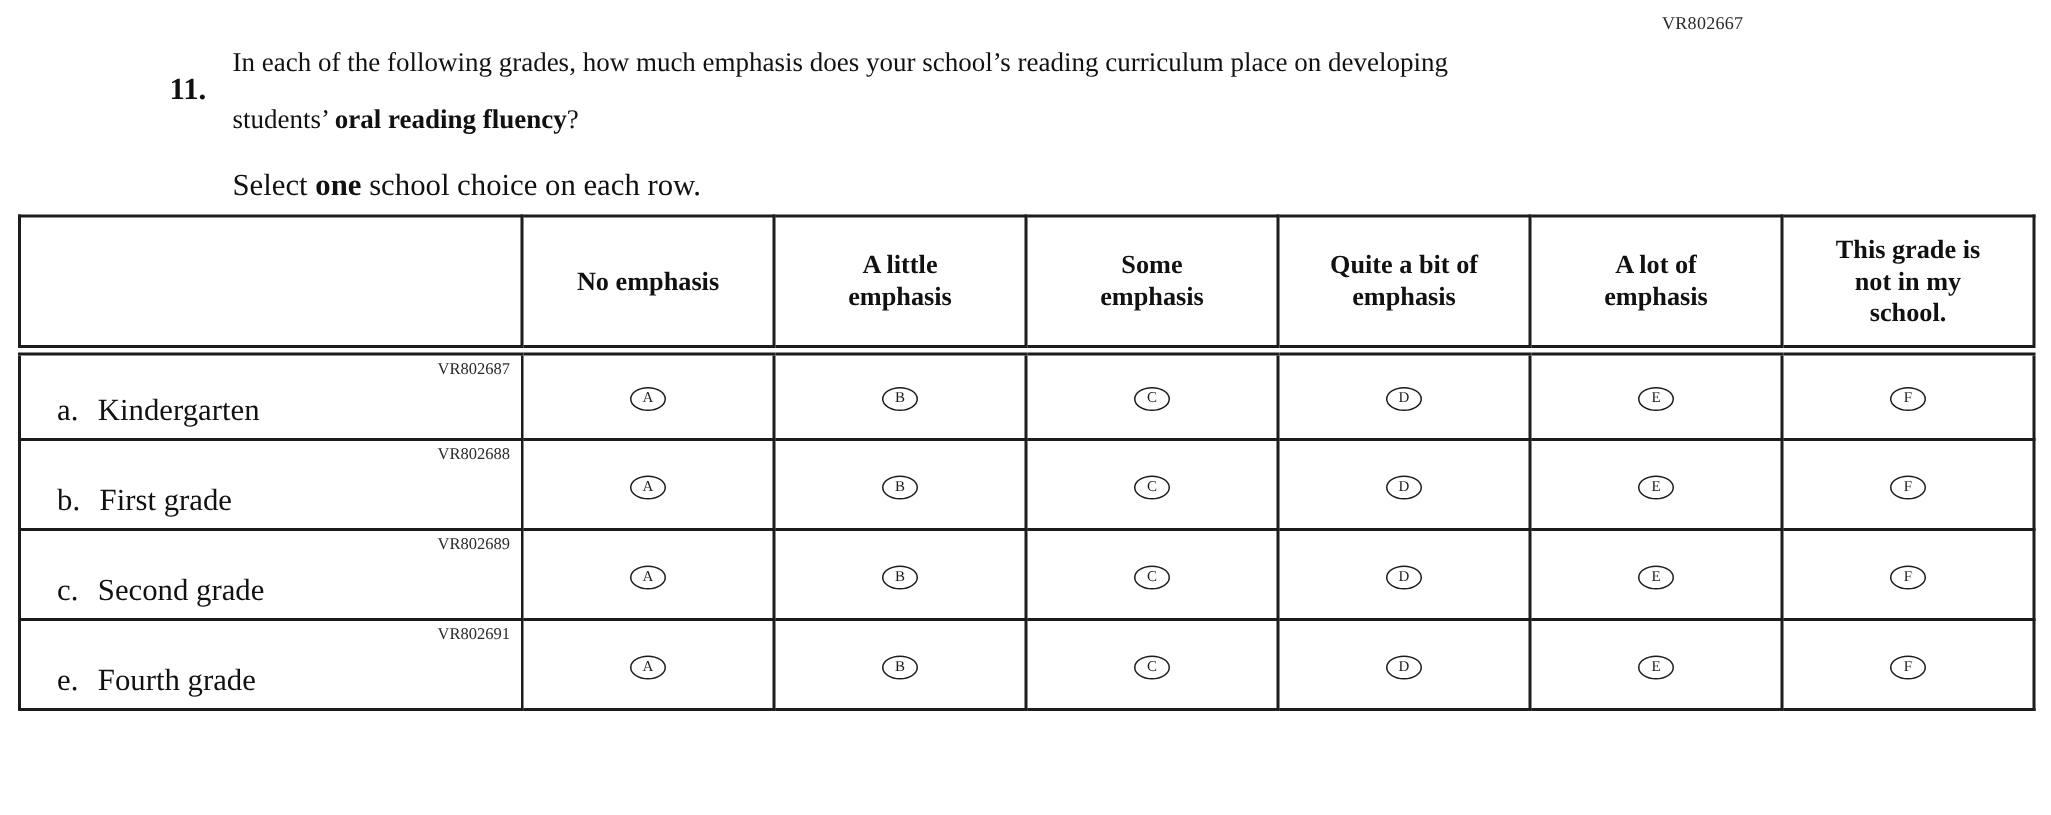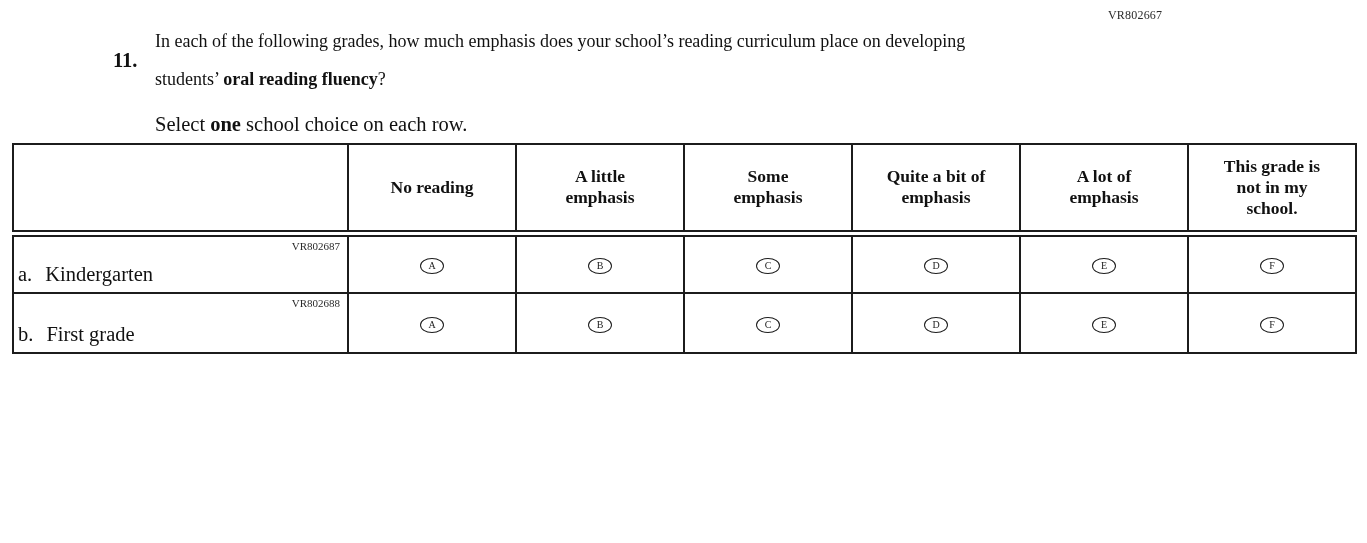--- a/index.html
+++ b/index.html
@@ -86,21 +86,21 @@
     line-height: 21px;
     white-space: pre-line;
     border-bottom: 7px double #1c1c1c;
     background: #ffffff;
   }
   table.matrix tbody td { height: 60px; background: #ffffff; }
 
   td.label-cell {
     position: relative;
     vertical-align: bottom;
-    padding: 0 8px 6px 4px;
+    padding: 0 8px 6px 24px;
     font-size: 20.5px;
   }
   td.label-cell .vr-code {
     position: absolute;
     top: 3px;
     right: 7px;
     font-size: 11px;
     color: #2a2a2a;
   }
   .row-letter { display: inline-block; }
@@ -144,21 +144,21 @@
           <col class="c-opt">
           <col class="c-opt">
           <col class="c-opt">
           <col class="c-opt">
           <col class="c-opt">
           <col class="c-opt">
       </colgroup>
       <thead>
         <tr>
           <th></th>
-          <th>No reading</th>
+          <th>No emphasis</th>
           <th>A little
 emphasis</th>
           <th>Some
 emphasis</th>
           <th>Quite a bit of
 emphasis</th>
           <th>A lot of
 emphasis</th>
           <th>This grade is
 not in my
@@ -183,17 +183,41 @@
             <span class="vr-code">VR802688</span>
             <span class="row-letter">b.</span><span class="row-label-text">First grade</span>
           </td>
           <td class="opt-cell"><span class="oval">A</span></td>
           <td class="opt-cell"><span class="oval">B</span></td>
           <td class="opt-cell"><span class="oval">C</span></td>
           <td class="opt-cell"><span class="oval">D</span></td>
           <td class="opt-cell"><span class="oval">E</span></td>
           <td class="opt-cell"><span class="oval">F</span></td>
         </tr>
+        <tr>
+          <td class="label-cell">
+            <span class="vr-code">VR802689</span>
+            <span class="row-letter">c.</span><span class="row-label-text">Second grade</span>
+          </td>
+          <td class="opt-cell"><span class="oval">A</span></td>
+          <td class="opt-cell"><span class="oval">B</span></td>
+          <td class="opt-cell"><span class="oval">C</span></td>
+          <td class="opt-cell"><span class="oval">D</span></td>
+          <td class="opt-cell"><span class="oval">E</span></td>
+          <td class="opt-cell"><span class="oval">F</span></td>
+        </tr>
+        <tr>
+          <td class="label-cell">
+            <span class="vr-code">VR802691</span>
+            <span class="row-letter">e.</span><span class="row-label-text">Fourth grade</span>
+          </td>
+          <td class="opt-cell"><span class="oval">A</span></td>
+          <td class="opt-cell"><span class="oval">B</span></td>
+          <td class="opt-cell"><span class="oval">C</span></td>
+          <td class="opt-cell"><span class="oval">D</span></td>
+          <td class="opt-cell"><span class="oval">E</span></td>
+          <td class="opt-cell"><span class="oval">F</span></td>
+        </tr>
       </tbody>
     </table>
   </div>
 
 </div>
 
 </body></html>

